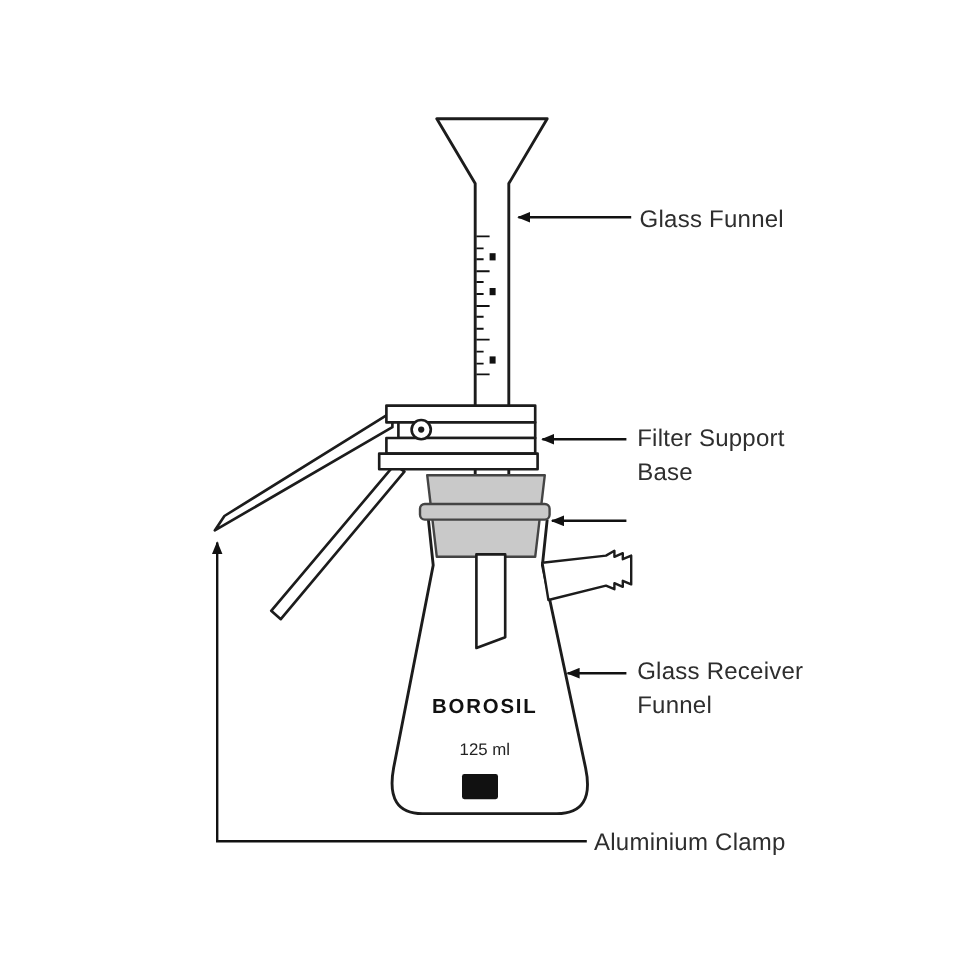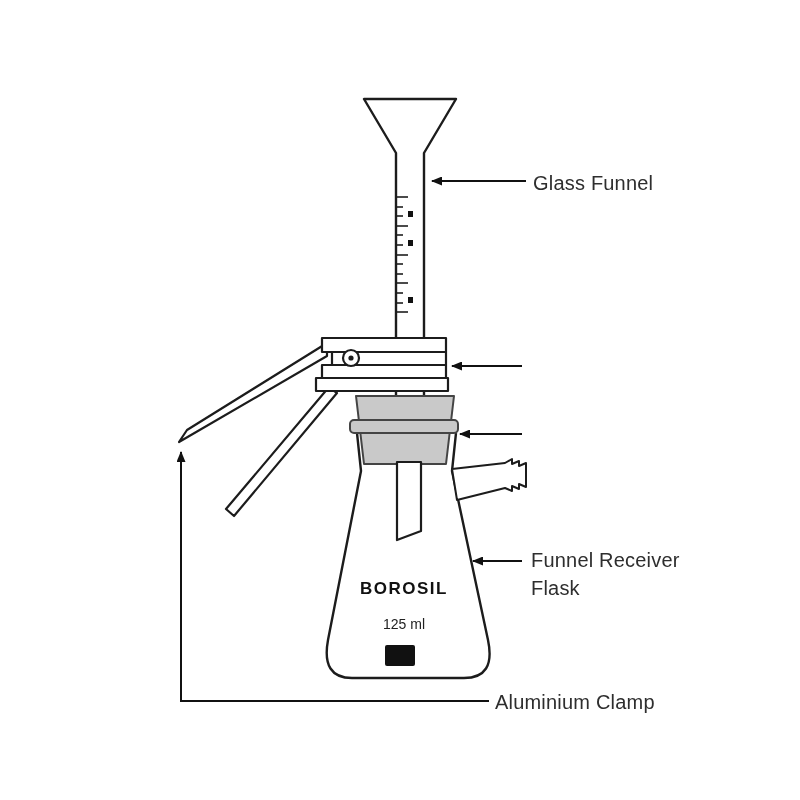--- a/index.html
+++ b/index.html
@@ -82,19 +82,20 @@
       <line x1="526" y1="181" x2="432" y2="181" marker-end="url(#ah)"></line>
       <line x1="522" y1="366" x2="452" y2="366" marker-end="url(#ah)"></line>
       <line x1="522" y1="434" x2="460" y2="434" marker-end="url(#ah)"></line>
       <line x1="522" y1="561" x2="473" y2="561" marker-end="url(#ah)"></line>
       <path d="M489 701 L181 701 L181 452" marker-end="url(#ah)"></path>
     </g>
   </svg>
 
   <div class="label" style="left:533px;top:169px;">Glass Funnel</div>
 
+  <div class="label" style="left:531px;top:352px;width:140px;">Filter Support Base</div>
 
 
-  <div class="label" style="left:531px;top:546px;width:150px;">Funnel Receiver Flask</div>
+  <div class="label" style="left:531px;top:546px;width:150px;">Glass Receiver Funnel</div>
 
   <div class="label" style="left:495px;top:688px;">Aluminium Clamp</div>
 
 </div>
 
 </body></html>

